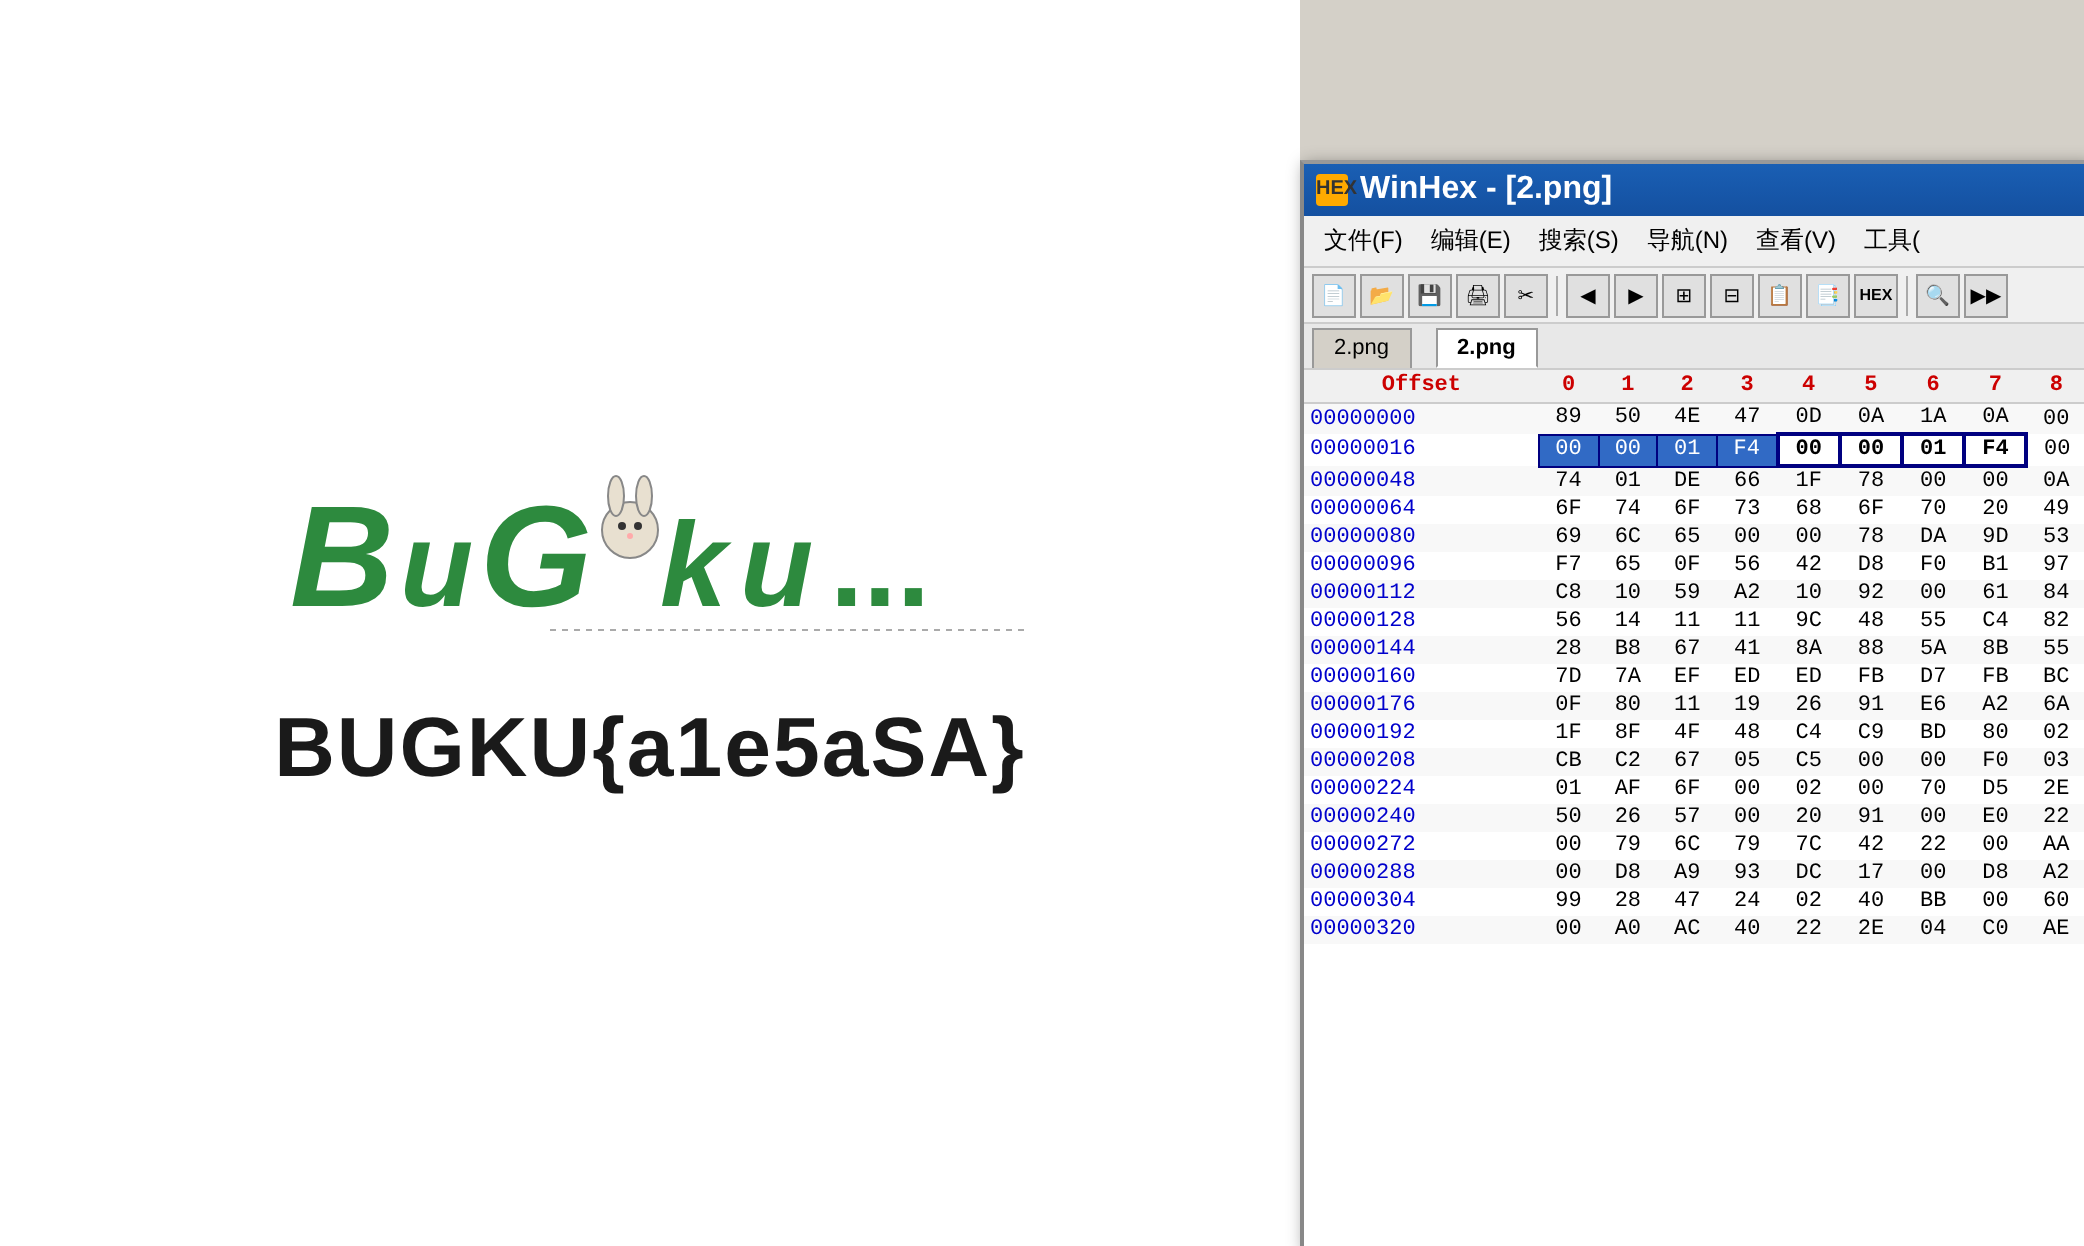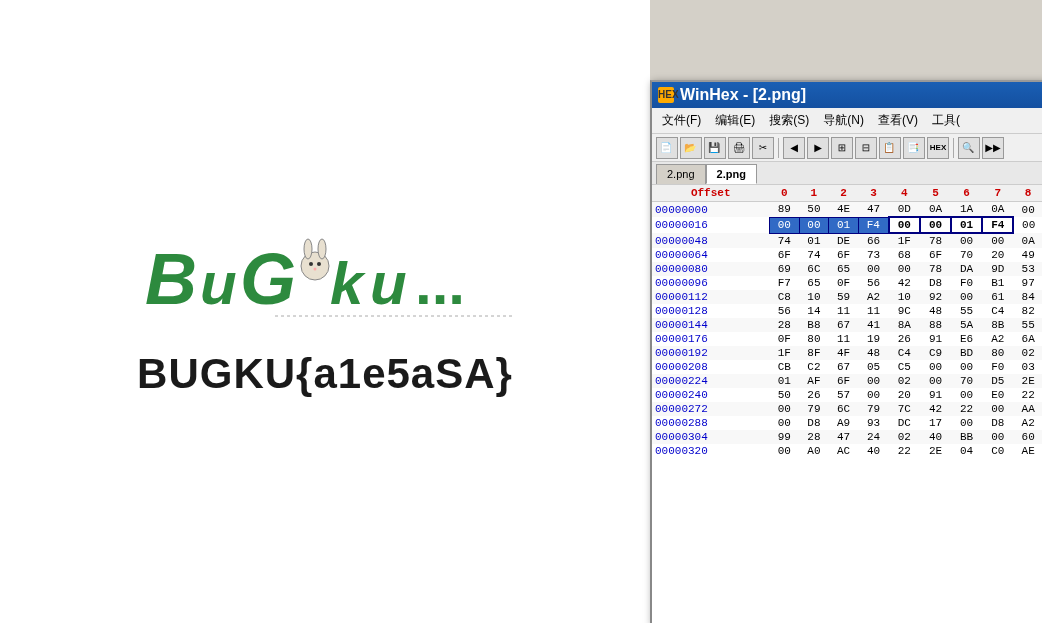--- a/index.html
+++ b/index.html
@@ -130,21 +130,21 @@
       height: 20px;
       background: #aaa;
       margin: 0 2px;
     }
 
     .tabs-bar {
       background: #e8e8e8;
       border-bottom: 1px solid #ccc;
       display: flex;
       padding: 2px 4px 0;
-      gap: 0;
+      gap: 12px;
     }
 
     .tab {
       font-size: 11px;
       padding: 3px 10px;
       background: #d4d0c8;
       border: 1px solid #999;
       border-bottom: none;
       cursor: pointer;
       color: #000;
@@ -415,20 +415,32 @@
             <td>B8</td>
             <td>67</td>
             <td>41</td>
             <td>8A</td>
             <td>88</td>
             <td>5A</td>
             <td>8B</td>
             <td>55</td>
           </tr>
           <tr class="data-row">
+            <td class="offset-cell">00000160</td>
+            <td>7D</td>
+            <td>7A</td>
+            <td>EF</td>
+            <td>ED</td>
+            <td>ED</td>
+            <td>FB</td>
+            <td>D7</td>
+            <td>FB</td>
+            <td>BC</td>
+          </tr>
+          <tr class="data-row">
             <td class="offset-cell">00000176</td>
             <td>0F</td>
             <td>80</td>
             <td>11</td>
             <td>19</td>
             <td>26</td>
             <td>91</td>
             <td>E6</td>
             <td>A2</td>
             <td>6A</td>

